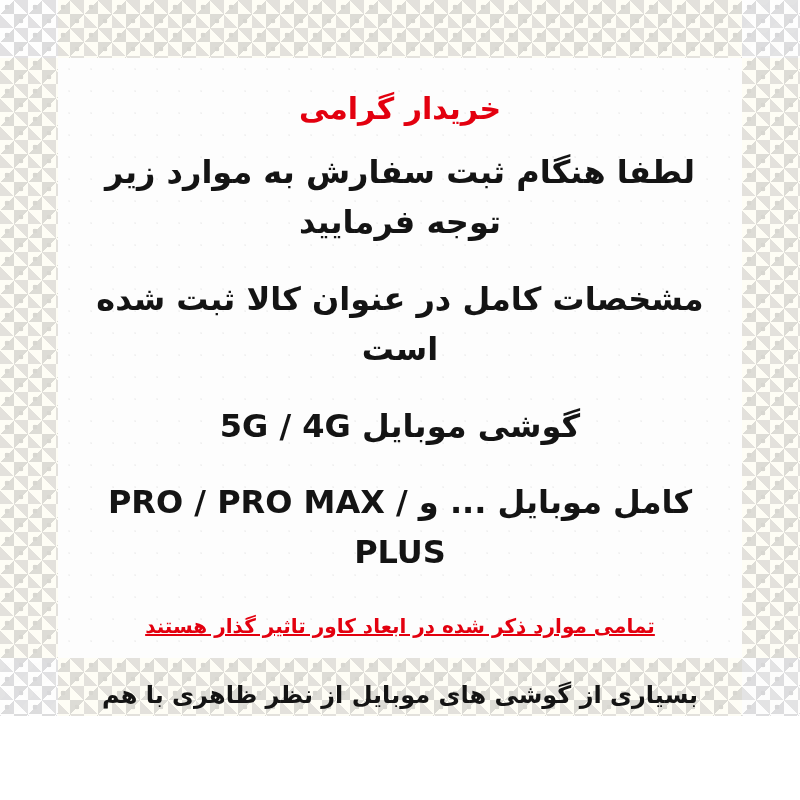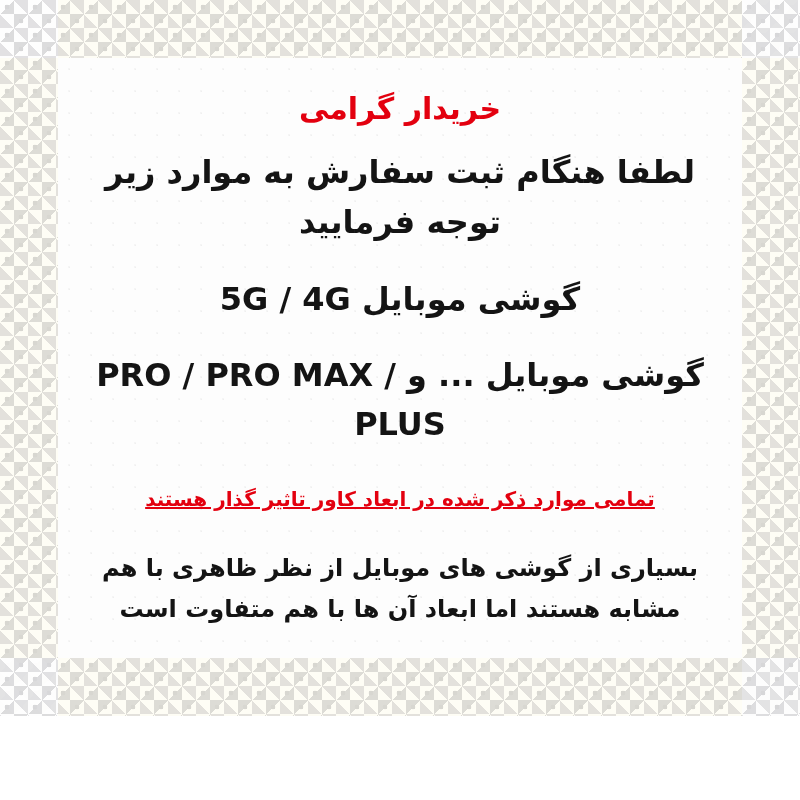--- a/index.html
+++ b/index.html
@@ -112,24 +112,25 @@
   <div class="border-band band-right"></div>
 
   <div class="field-texture"></div>
 
   <div class="content">
 
     <p class="heading">خریدار گرامی</p>
 
     <p class="line">لطفا هنگام ثبت سفارش به موارد زیر توجه فرمایید</p>
 
+    <p class="line">مشخصات کامل در عنوان کالا ثبت شده است</p>
 
 
     <p class="line tight">گوشی موبایل  5G / 4G</p>
 
-    <p class="line tight">گوشی موبایل ... و PRO / PRO MAX / PLUS</p>
+    <p class="line tight">کامل موبایل ... و PRO / PRO MAX / PLUS</p>
 
     <p class="note">تمامی موارد ذکر شده در ابعاد کاور تاثیر گذار هستند</p>
 
     <p class="closing">بسیاری از گوشی های موبایل از نظر ظاهری با هم مشابه هستند اما ابعاد آن ها با هم متفاوت است</p>
 
   </div>
 </div>
 
 </body></html>

